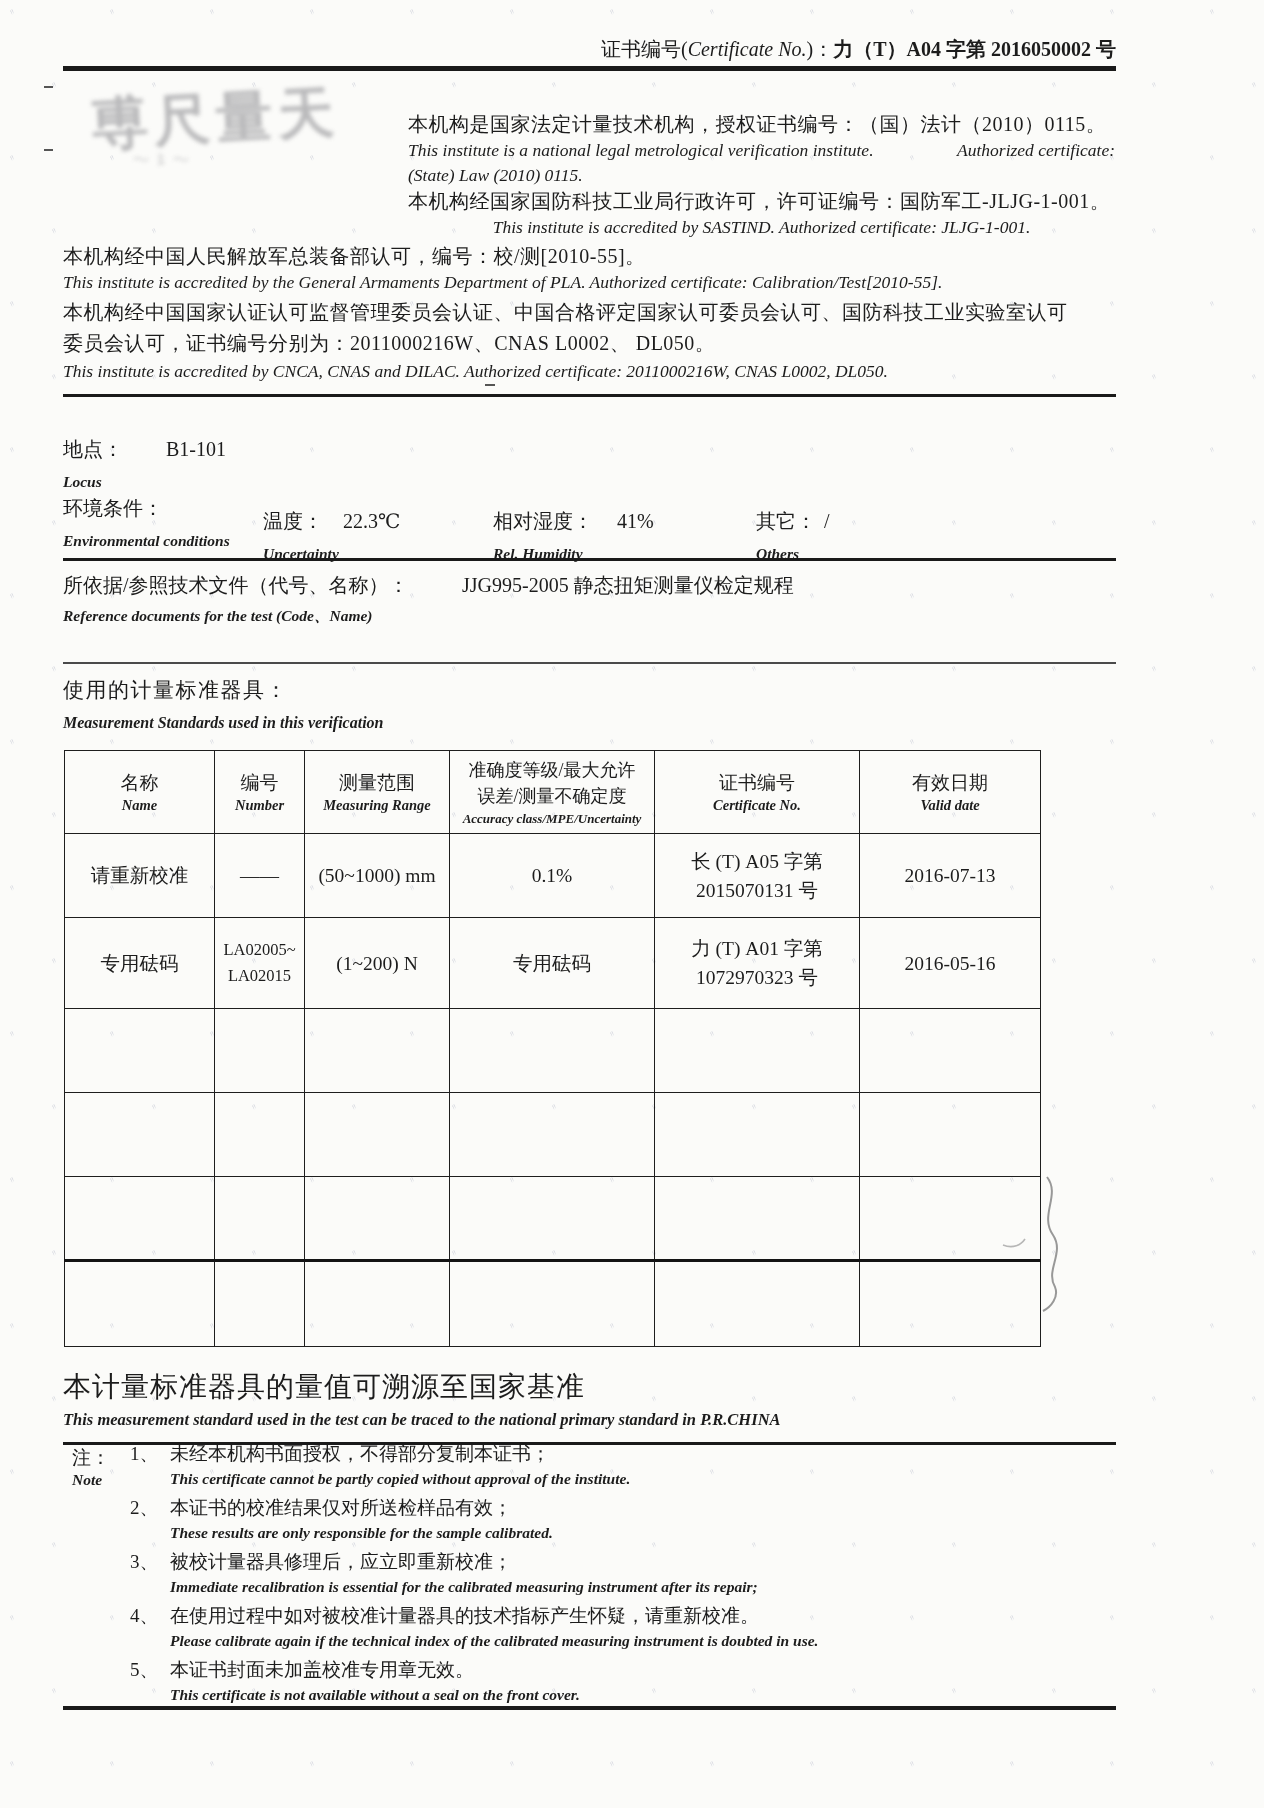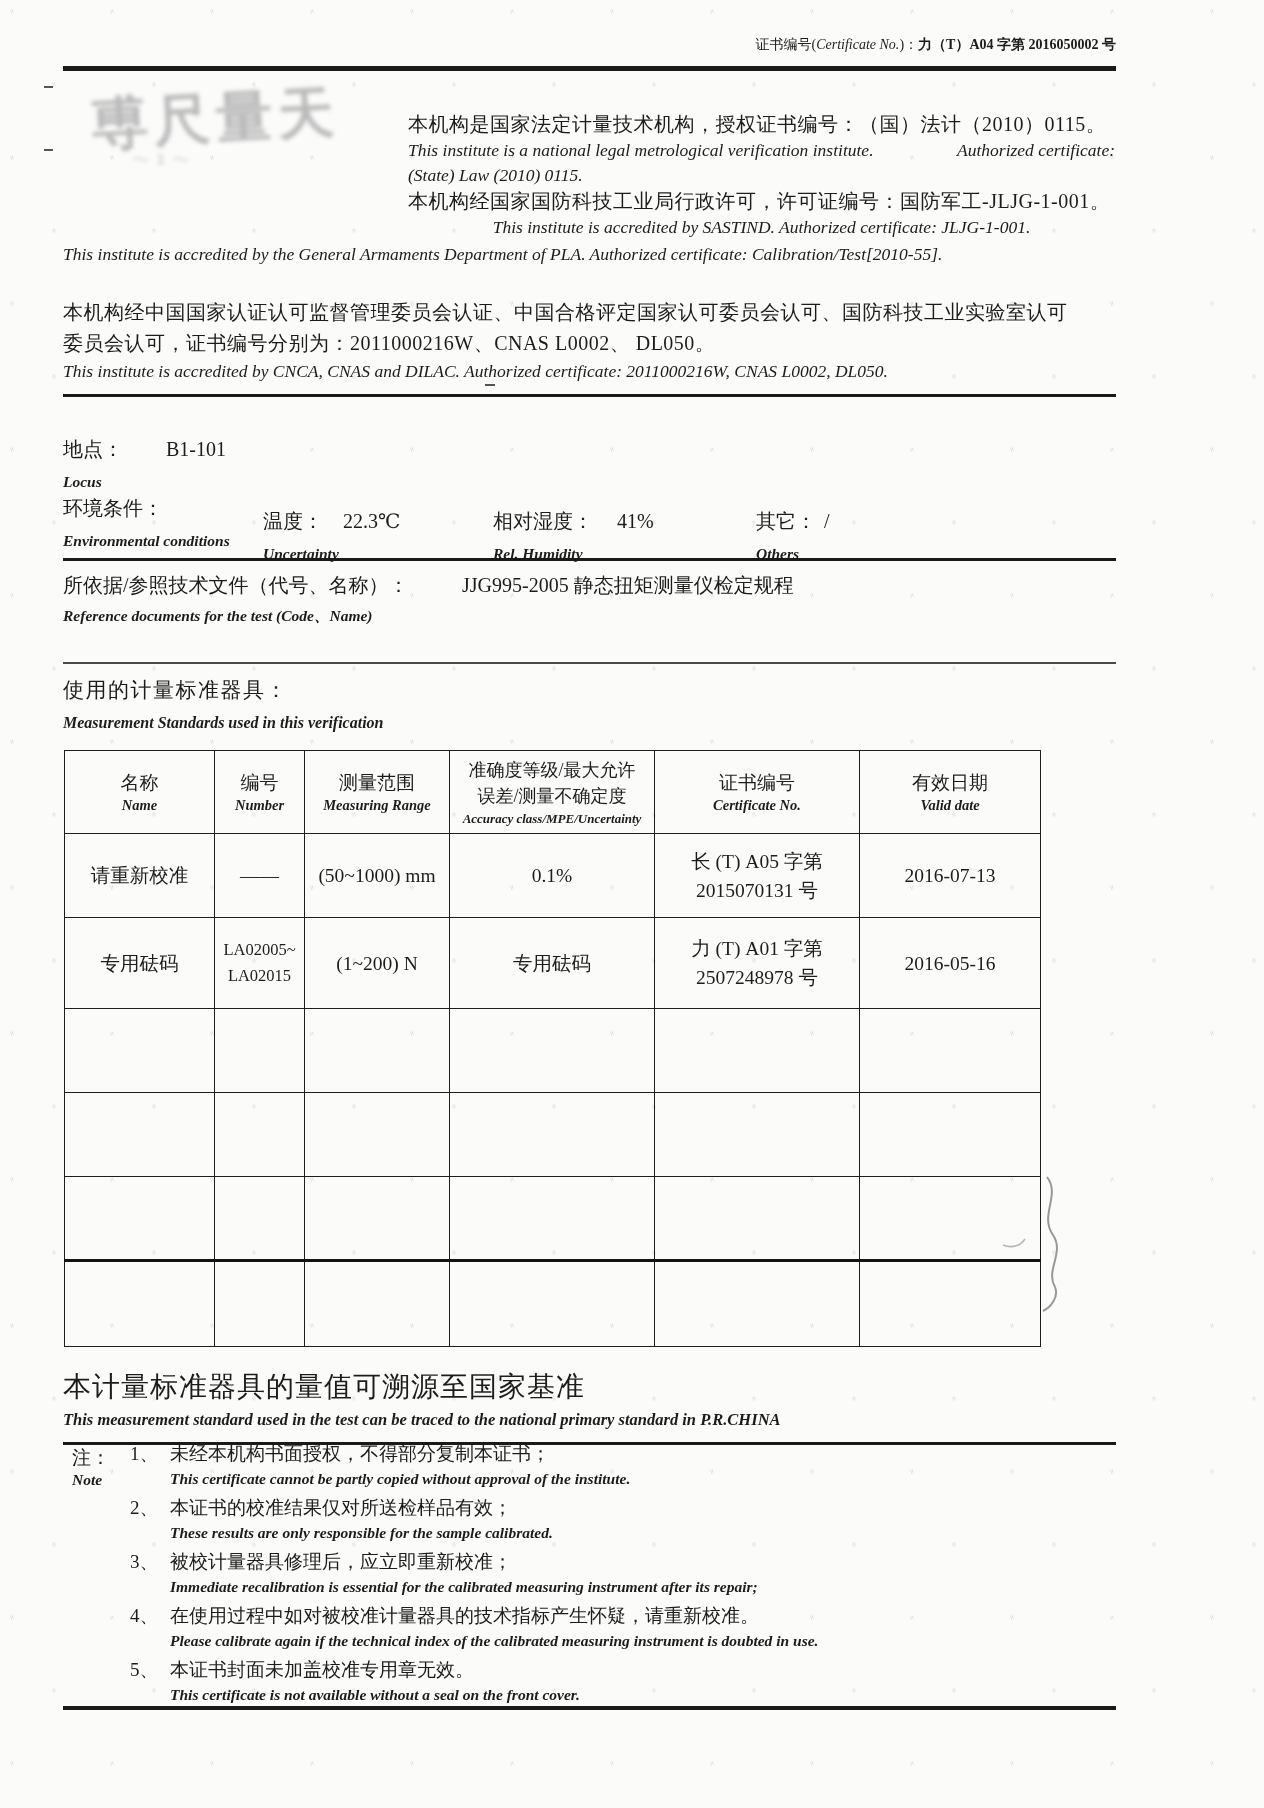--- a/index.html
+++ b/index.html
@@ -19,21 +19,21 @@
   .rule{position:absolute;left:63px;width:1053px;background:#1a1a1a;}
   .jline{display:flex;justify-content:space-between;}
   
   #wm{position:absolute;inset:0;pointer-events:none;}
   #wm span{position:absolute;font-size:9px;transform:rotate(-38deg);opacity:.5;font-family:"DejaVu Sans",sans-serif;}
   
   .stamp{left:92px;top:88px;width:260px;height:130px;color:#8e8e92;filter:blur(2px);opacity:.6;}
   .stamp .big{font-size:56px;font-weight:bold;letter-spacing:6px;transform:rotate(-3deg);line-height:60px;}
   .stamp .sub{font-size:18px;letter-spacing:2px;margin:2px 0 0 40px;opacity:.8;}
   
-  .hdr{left:63px;top:36px;width:1053px;text-align:right;font-size:14px;}
+  .hdr{left:63px;top:36px;width:1053px;text-align:right;font-size:20px;}
   .hdr .val{font-weight:bold;}
   
   .ind{left:408px;width:707px;}
   .full{left:63px;width:1053px;}
   .cnline{font-size:20px;line-height:28px;letter-spacing:.5px;}
   .enline{font-size:17.5px;line-height:25px;}
   
   .lbl-en{font-size:15.5px;line-height:21px;font-weight:bold;font-style:italic;margin-top:8px;}
   .envgrp{position:absolute;top:0;}
   .envgrp .lab{display:inline-block;font-size:20px;}
@@ -420,20 +420,21 @@
     </div>
     <div class="enline en">(State) Law (2010) 0115.</div>
   </div>
 
   <div class="abs ind" style="top:187px;">
     <div class="cnline">本机构经国家国防科技工业局行政许可，许可证编号：国防军工-JLJG-1-001。</div>
     <div class="enline en" style="text-align:center;">This institute is accredited by SASTIND. Authorized certificate: JLJG-1-001.</div>
   </div>
 
   <div class="abs full" style="top:242px;">
+    <div class="cnline">本机构经中国人民解放军总装备部认可，编号：校/测[2010-55]。</div>
     <div class="enline en">This institute is accredited by the General Armaments Department of PLA. Authorized certificate: Calibration/Test[2010-55].</div>
   </div>
 
   <div class="abs full" style="top:297px;">
     <div class="cnline" style="line-height:31px;">本机构经中国国家认证认可监督管理委员会认证、中国合格评定国家认可委员会认可、国防科技工业实验室认可</div>
     <div class="cnline" style="line-height:31px;">委员会认可，证书编号分别为：2011000216W、CNAS L0002、 DL050。</div>
     <div class="enline en">This institute is accredited by CNCA, CNAS and DILAC. Authorized certificate: 2011000216W, CNAS L0002, DL050.</div>
   </div>
 
   <div class="rule" style="top:394px;height:3px;"></div>
@@ -508,21 +509,21 @@
 2015070131 号</td>
       <td>2016-07-13</td>
     </tr>
     <tr style="height:91px;">
       <td>专用砝码</td>
       <td class="sm">LA02005~
 LA02015</td>
       <td>(1~200) N</td>
       <td>专用砝码</td>
       <td>力 (T) A01 字第
-2507248978 号</td>
+1072970323 号</td>
       <td>2016-05-16</td>
     </tr>
     <tr style="height:84px;">
           <td></td>
           <td></td>
           <td></td>
           <td></td>
           <td></td>
           <td></td>
         </tr>

